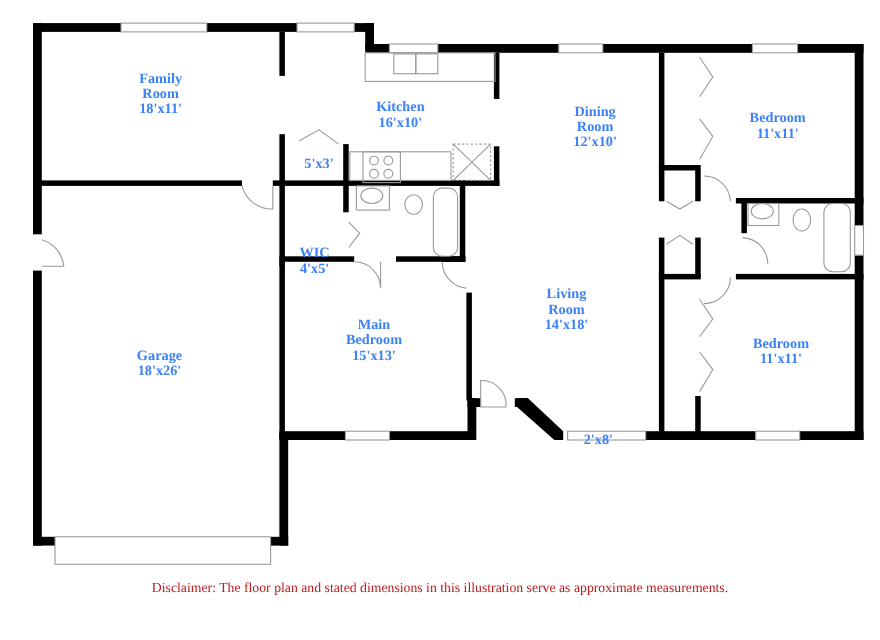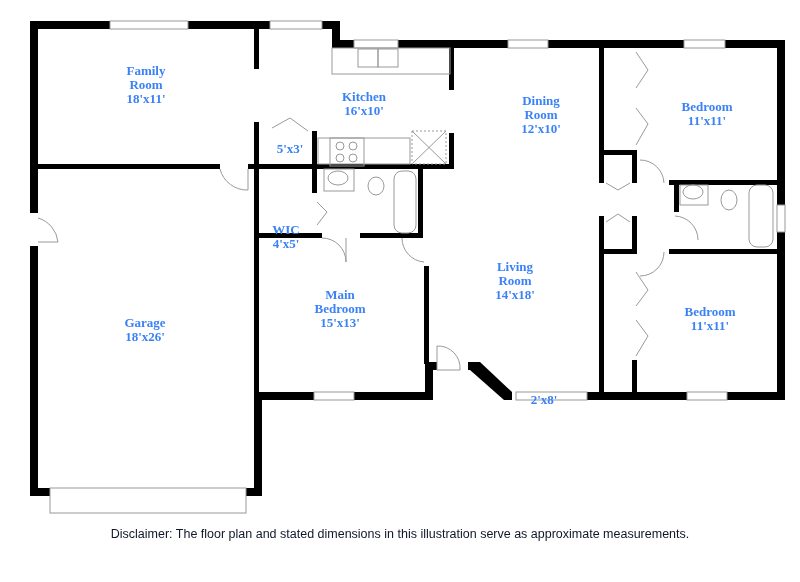--- a/index.html
+++ b/index.html
@@ -1,20 +1,20 @@
 <!DOCTYPE html>
 <html><head>
   <meta charset="utf-8">
   <style>
     html, body { margin: 0; padding: 0; background: #ffffff; }
     body { width: 800px; height: 582px; position: relative; overflow: hidden; font-family: "DejaVu Serif", serif; }
     svg.plan { position: absolute; left: 0; top: 0; width: 800px; height: 582px; }
     .lbl { position: absolute; text-align: center; font-family: Liberation Serif, serif; font-weight: bold; font-size: 13px; line-height: 14px; color: #3b82f6; transform: translate(-50%, 0); white-space: nowrap; }
     .lbl span { display: block; }
-    .disclaimer { position: absolute; left: 0; width: 800px; top: 526px; text-align: center; font-family: Liberation Sans, sans-serif; font-size: 12.5px; line-height: 16px; color: #0f172a; }
+    .disclaimer { position: absolute; left: 0; width: 800px; top: 526px; text-align: center; font-family: Liberation Serif, serif; font-size: 12.5px; line-height: 16px; color: #b91c1c; }
     .disclaimer span { display: block; }
   </style>
 </head>
 <body>
 
 <svg class="plan" viewBox="0 0 800 582" xmlns="http://www.w3.org/2000/svg">
   <g fill="#000">
 
     <rect x="30" y="21" width="80" height="8"></rect>
     <rect x="188" y="21" width="82" height="8"></rect>

